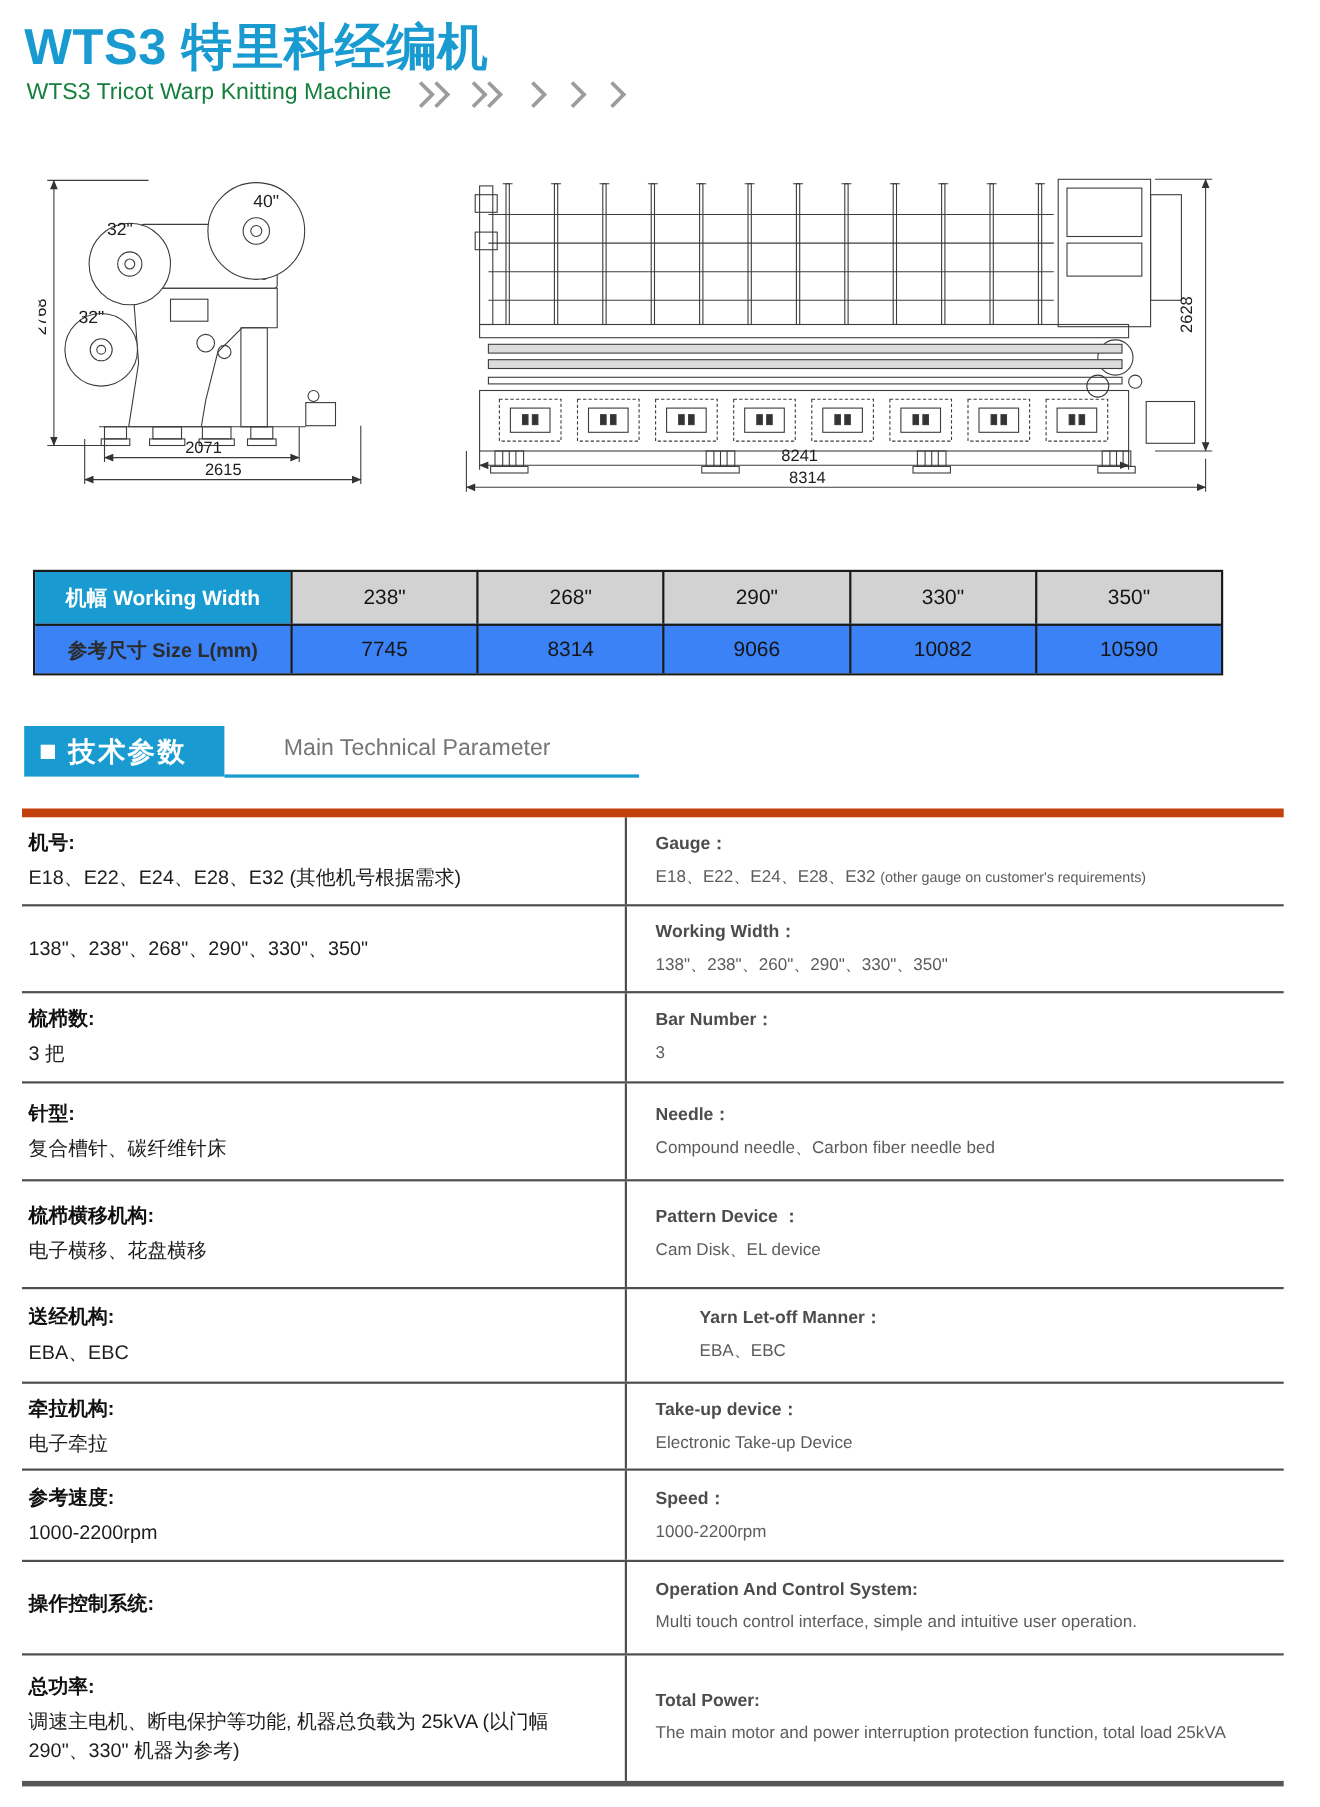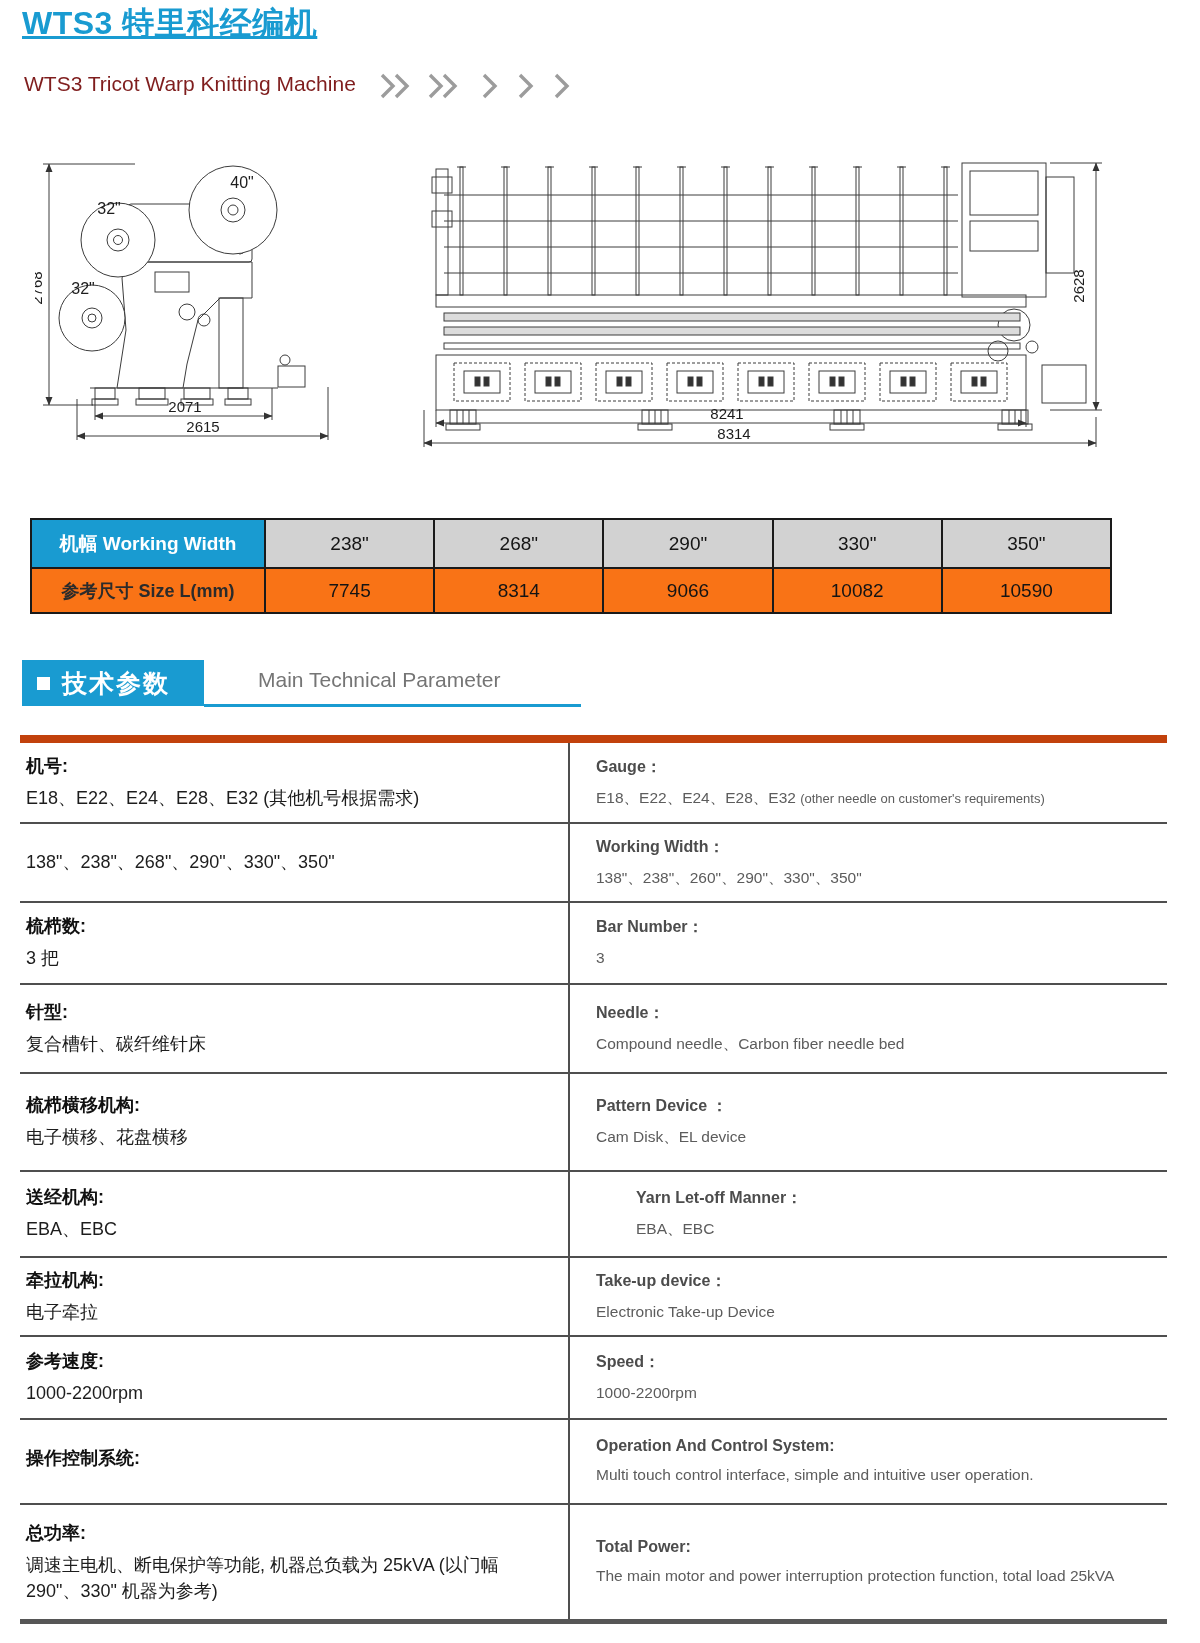--- a/index.html
+++ b/index.html
@@ -6,44 +6,44 @@
   html,body { background:#ffffff; }
   body {
     width:1200px; height:1643px;
     font-family:"Liberation Sans","DejaVu Sans",sans-serif;
     color:#222; position:relative; overflow:hidden;
   }
   .page { position:relative; width:1200px; height:1643px; }
 
   
   .title {
-    position:absolute; left:22px; top:2px;
-    font-size:32px; font-weight:bold; color:var(--accent,#199bd1);
-    letter-spacing:0.5px; white-space:nowrap;text-decoration:underline;
+    position:absolute; left:22px; top:12px;
+    font-size:46px; font-weight:bold; color:var(--accent,#199bd1);
+    letter-spacing:0.5px; white-space:nowrap;
   }
   .subtitle {
     position:absolute; left:24px; top:72px;
-    font-size:21px; color:#7f1d1d; white-space:nowrap;
+    font-size:21px; color:#15803d; white-space:nowrap;
   }
   .chevrons { position:absolute; left:378px; top:73px; }
 
   
   .draw { position:absolute; }
   .dimtext { font-size:15px; fill:#1d1d1d; }
 
   
   .wtable {
     position:absolute; left:30px; top:518px; width:1082px;
     border:2px solid #1a1a1a; border-collapse:collapse;
     display:grid; grid-template-columns:232px repeat(5,1fr);
   }
   .wt-cell {
     border-left:2px solid #1a1a1a; border-top:2px solid #1a1a1a;
     display:flex; align-items:center; justify-content:center;
-    font-size:19px; color:#141414; background:#f97316; height:45px;
+    font-size:19px; color:#141414; background:#3b82f6; height:45px;
   }
   .wt-cell.r1 { height:47px; border-top:none; background:#d2d2d2; }
   .wt-cell.c1 { border-left:none; }
   .wt-head {
     background:var(--accent,#199bd1) !important; color:#fff;
     font-weight:bold; font-size:19px;
   }
   .wt-label { font-weight:bold; color:#2b2b2b; font-size:18px; }
 
   
@@ -296,21 +296,21 @@
 
   <div class="spec-table">
 
     <div class="spec-row">
       <div class="spec-cell cn">
         <div class="cn-label">机号:</div>
         <div class="cn-value">E18、E22、E24、E28、E32 (其他机号根据需求)</div>
       </div>
       <div class="spec-cell en">
         <div class="en-label">Gauge：</div>
-        <div class="en-value"><span>E18、E22、E24、E28、E32 </span><span class="en-note">(other needle on customer's requirements)</span></div>
+        <div class="en-value"><span>E18、E22、E24、E28、E32 </span><span class="en-note">(other gauge on customer's requirements)</span></div>
       </div>
     </div>
 
     <div class="spec-row">
       <div class="spec-cell cn">
         <div class="cn-value">138"、238"、268"、290"、330"、350"</div>
       </div>
       <div class="spec-cell en">
         <div class="en-label">Working Width：</div>
         <div class="en-value">138"、238"、260"、290"、330"、350"</div>

